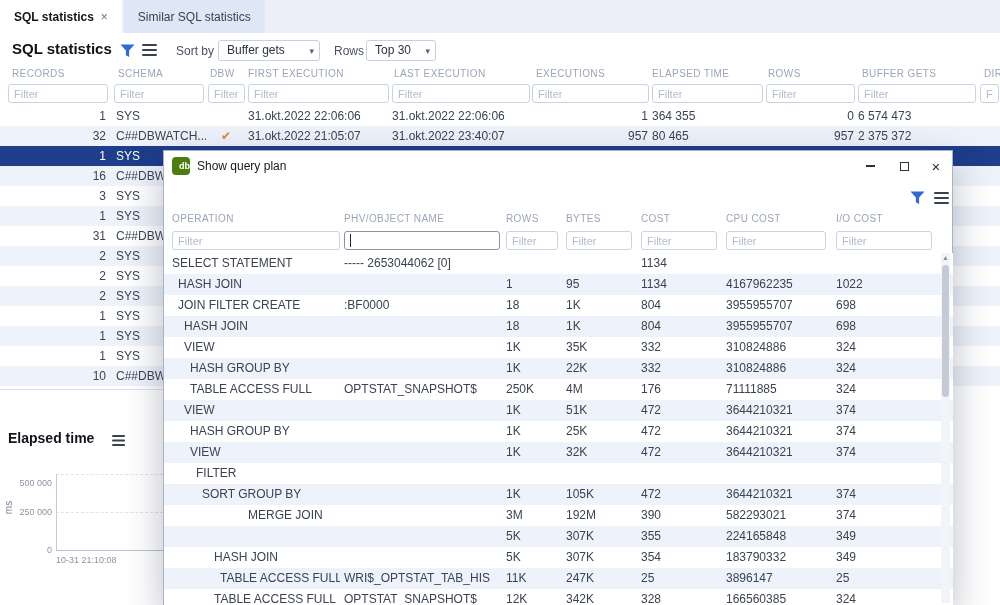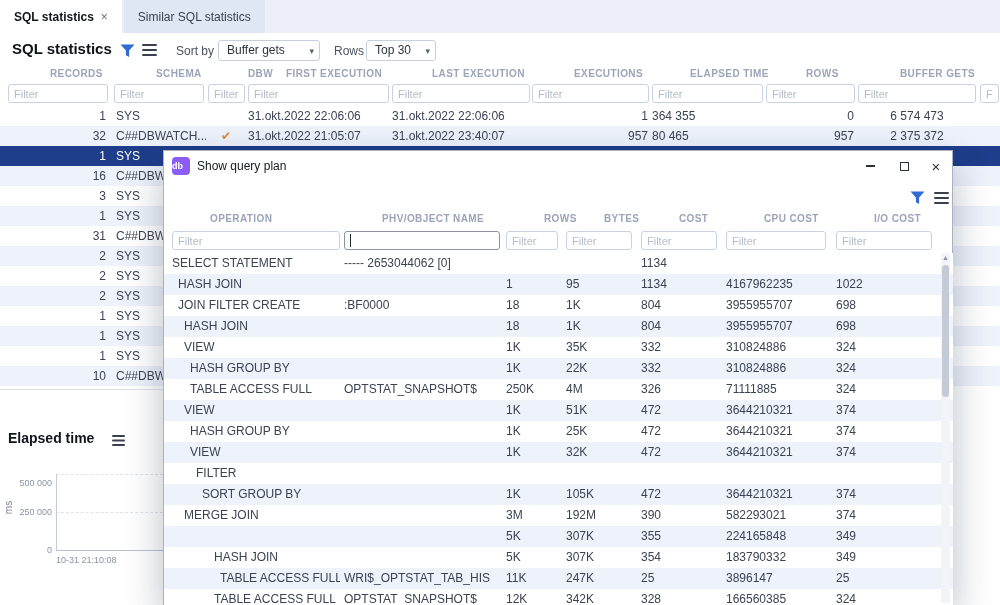--- a/index.html
+++ b/index.html
@@ -19,21 +19,21 @@
   .tb-title { position:absolute; left:12px; top:7px; font-size:15px; font-weight:800; color:#0f1218; }
   .tb-funnel { position:absolute; left:120px; top:11px; }
   .tb-burger { position:absolute; left:142px; top:11px; }
   .tlabel { position:absolute; top:11px; font-size:12px; color:#4a5160; }
   .select { position:absolute; top:7px; height:21px; border:1px solid #c6cfde; border-radius:3px; background:#fff;
             font-size:12px; color:#2e3340; padding:0 18px 0 8px; line-height:19px; white-space:nowrap; }
   .select .arrow { position:absolute; right:5px; top:1px; font-size:9px; color:#5a6272; line-height:18px; }
 
   
   .thead { position:absolute; left:0; top:68px; width:1000px; height:15px; }
-  .hcell { position:absolute; top:0; font-size:10px; font-weight:700; letter-spacing:.4px; color:#9ba4b8; white-space:nowrap;margin-left:38px; }
+  .hcell { position:absolute; top:0; font-size:10px; font-weight:400; letter-spacing:.4px; color:#9ba4b8; white-space:nowrap; }
   .h-records{left:12px}.h-schema{left:118px}.h-dbw{left:210px}.h-first{left:248px}.h-last{left:394px}
   .h-exec{left:536px}.h-elapsed{left:652px}.h-rows{left:768px}.h-buffer{left:862px}.h-dir{left:984px}
 
   .filters { position:absolute; left:0; top:84px; width:1000px; height:21px; }
   .filter { position:absolute; top:0; height:19px; border:1px solid #c9d2e2; border-radius:3px; background:#fff;
             font-size:11px; color:#2e3340; padding:0 5px; font-family:inherit; outline:none; }
   .filter::placeholder { color:#b3bcca; }
   .f-records{left:8px;width:100px}.f-schema{left:114px;width:90px}.f-dbw{left:208px;width:37px}
   .f-first{left:248px;width:141px}.f-last{left:392px;width:138px}.f-exec{left:532px;width:117px}
   .f-elapsed{left:652px;width:111px}.f-rows{left:766px;width:89px}.f-buffer{left:858px;width:118px}
@@ -45,21 +45,21 @@
   .trow.selected { background:#1e3d8a; color:#fff; }
   .cell { position:absolute; top:0; white-space:nowrap; overflow:hidden; font-size:12px; }
   .col-records{left:8px;width:98px;text-align:right}
   .col-schema{left:116px;width:90px}
   .col-dbw{left:208px;width:36px;text-align:center}
   .col-first{left:248px;width:142px}
   .col-last{left:392px;width:138px}
   .col-exec{left:532px;width:116px;text-align:right}
   .col-elapsed{left:652px;width:110px;}
   .col-rows{left:766px;width:88px;text-align:right}
-  .col-buffer{left:858px;width:118px;text-align:center}
+  .col-buffer{left:858px;width:118px;text-align:left}
   .check { color:#e0892f; font-size:12px; }
 
   
   .pane-divider { position:absolute; left:0; top:389px; width:163px; border-top:1px solid #dde3ee; }
   .bstrip { position:absolute; left:0; top:390px; width:163px; height:33px; background:#e9eef8; }
   .btab { position:absolute; top:0; height:33px; line-height:33px; padding:0 10px; font-size:12px; color:#39414f; }
   .btab.active { background:#fff; font-weight:bold; color:#12161d; left:4px; }
   .btab.inactive { left:68px; }
   .btab .x { color:#6a7386; font-weight:400; margin-left:6px; }
   .bp-title { position:absolute; left:8px; top:430px; font-size:14px; font-weight:800; color:#10141b; }
@@ -71,22 +71,22 @@
   .grid { position:absolute; left:56px; width:107px; border-top:1px dashed #dfe3ec; }
   .yaxis { position:absolute; left:56px; top:14px; height:76px; border-left:1px solid #c3cbd8; }
   .xaxis { position:absolute; left:56px; top:90px; width:107px; border-top:1px solid #b9c2d2; }
   .ms-label { position:absolute; left:2px; top:42px; font-size:10px; color:#7c8698; transform:rotate(-90deg); }
   .xtick { position:absolute; left:56px; top:95px; font-size:9px; color:#8a93a5; white-space:nowrap; }
 
   
   .modal { position:absolute; left:163px; top:150px; width:790px; height:455px; background:#fff;
            border:1px solid #a8b2c2; box-shadow:0 14px 36px rgba(25,35,60,.30); z-index:10; }
   .m-titlebar { position:absolute; left:0; top:0; width:100%; height:30px; background:#fff; }
-  .db-icon { position:absolute; left:8px; top:6px; width:18px; height:18px; background:#8b5cf6; border-radius:4px;
-             color:#fff; font-size:9px; font-weight:bold; text-align:left; line-height:18px; }
+  .db-icon { position:absolute; left:8px; top:6px; width:18px; height:18px; background:#4d7c0f; border-radius:4px;
+             color:#fff; font-size:9px; font-weight:bold; text-align:right; line-height:18px; }
   .m-title { position:absolute; left:33px; top:8px; font-size:12px; color:#15191f; }
   .win-btn { position:absolute; top:4px; width:24px; height:22px; display:flex; align-items:center; justify-content:center; color:#2b313c; }
   .wb-min{left:694px}.wb-max{left:728px}.wb-close{left:760px; font-size:15px;}
   .shape-min { width:9px; height:2px; background:#2b313c; }
   .shape-max { width:9px; height:9px; border:1.5px solid #2b313c; }
   .m-funnel { position:absolute; left:746px; top:40px; }
   .m-burger { position:absolute; left:770px; top:41px; }
   .mhead { position:absolute; left:0; top:62px; width:100%; height:15px; }
   .mh-op{left:8px}.mh-phv{left:180px}.mh-rows{left:342px}.mh-bytes{left:402px}.mh-cost{left:477px}.mh-cpu{left:562px}.mh-io{left:672px}
   .mfilters { position:absolute; left:0; top:80px; width:100%; height:21px; }
@@ -448,21 +448,21 @@
           <span class="cell m-bytes">22K</span>
           <span class="cell m-cost">332</span>
           <span class="cell m-cpu">310824886</span>
           <span class="cell m-io">324</span>
         </div>
         <div class="mrow">
           <span class="cell m-op" style="padding-left: 26px;">TABLE ACCESS FULL</span>
           <span class="cell m-phv">OPTSTAT_SNAPSHOT$</span>
           <span class="cell m-rows">250K</span>
           <span class="cell m-bytes">4M</span>
-          <span class="cell m-cost">326</span>
+          <span class="cell m-cost">176</span>
           <span class="cell m-cpu">71111885</span>
           <span class="cell m-io">324</span>
         </div>
         <div class="mrow alt">
           <span class="cell m-op" style="padding-left: 20px;">VIEW</span>
           <span class="cell m-phv"></span>
           <span class="cell m-rows">1K</span>
           <span class="cell m-bytes">51K</span>
           <span class="cell m-cost">472</span>
           <span class="cell m-cpu">3644210321</span>
@@ -497,21 +497,21 @@
         <div class="mrow alt">
           <span class="cell m-op" style="padding-left: 38px;">SORT GROUP BY</span>
           <span class="cell m-phv"></span>
           <span class="cell m-rows">1K</span>
           <span class="cell m-bytes">105K</span>
           <span class="cell m-cost">472</span>
           <span class="cell m-cpu">3644210321</span>
           <span class="cell m-io">374</span>
         </div>
         <div class="mrow">
-          <span class="cell m-op" style="padding-left: 20px;">MERGE JOIN</span>
+          <span class="cell m-op" style="padding-left: 44px; margin-left: 40px;">MERGE JOIN</span>
           <span class="cell m-phv"></span>
           <span class="cell m-rows">3M</span>
           <span class="cell m-bytes">192M</span>
           <span class="cell m-cost">390</span>
           <span class="cell m-cpu">582293021</span>
           <span class="cell m-io">374</span>
         </div>
         <div class="mrow alt">
           <span class="cell m-phv"></span>
           <span class="cell m-rows">5K</span>

